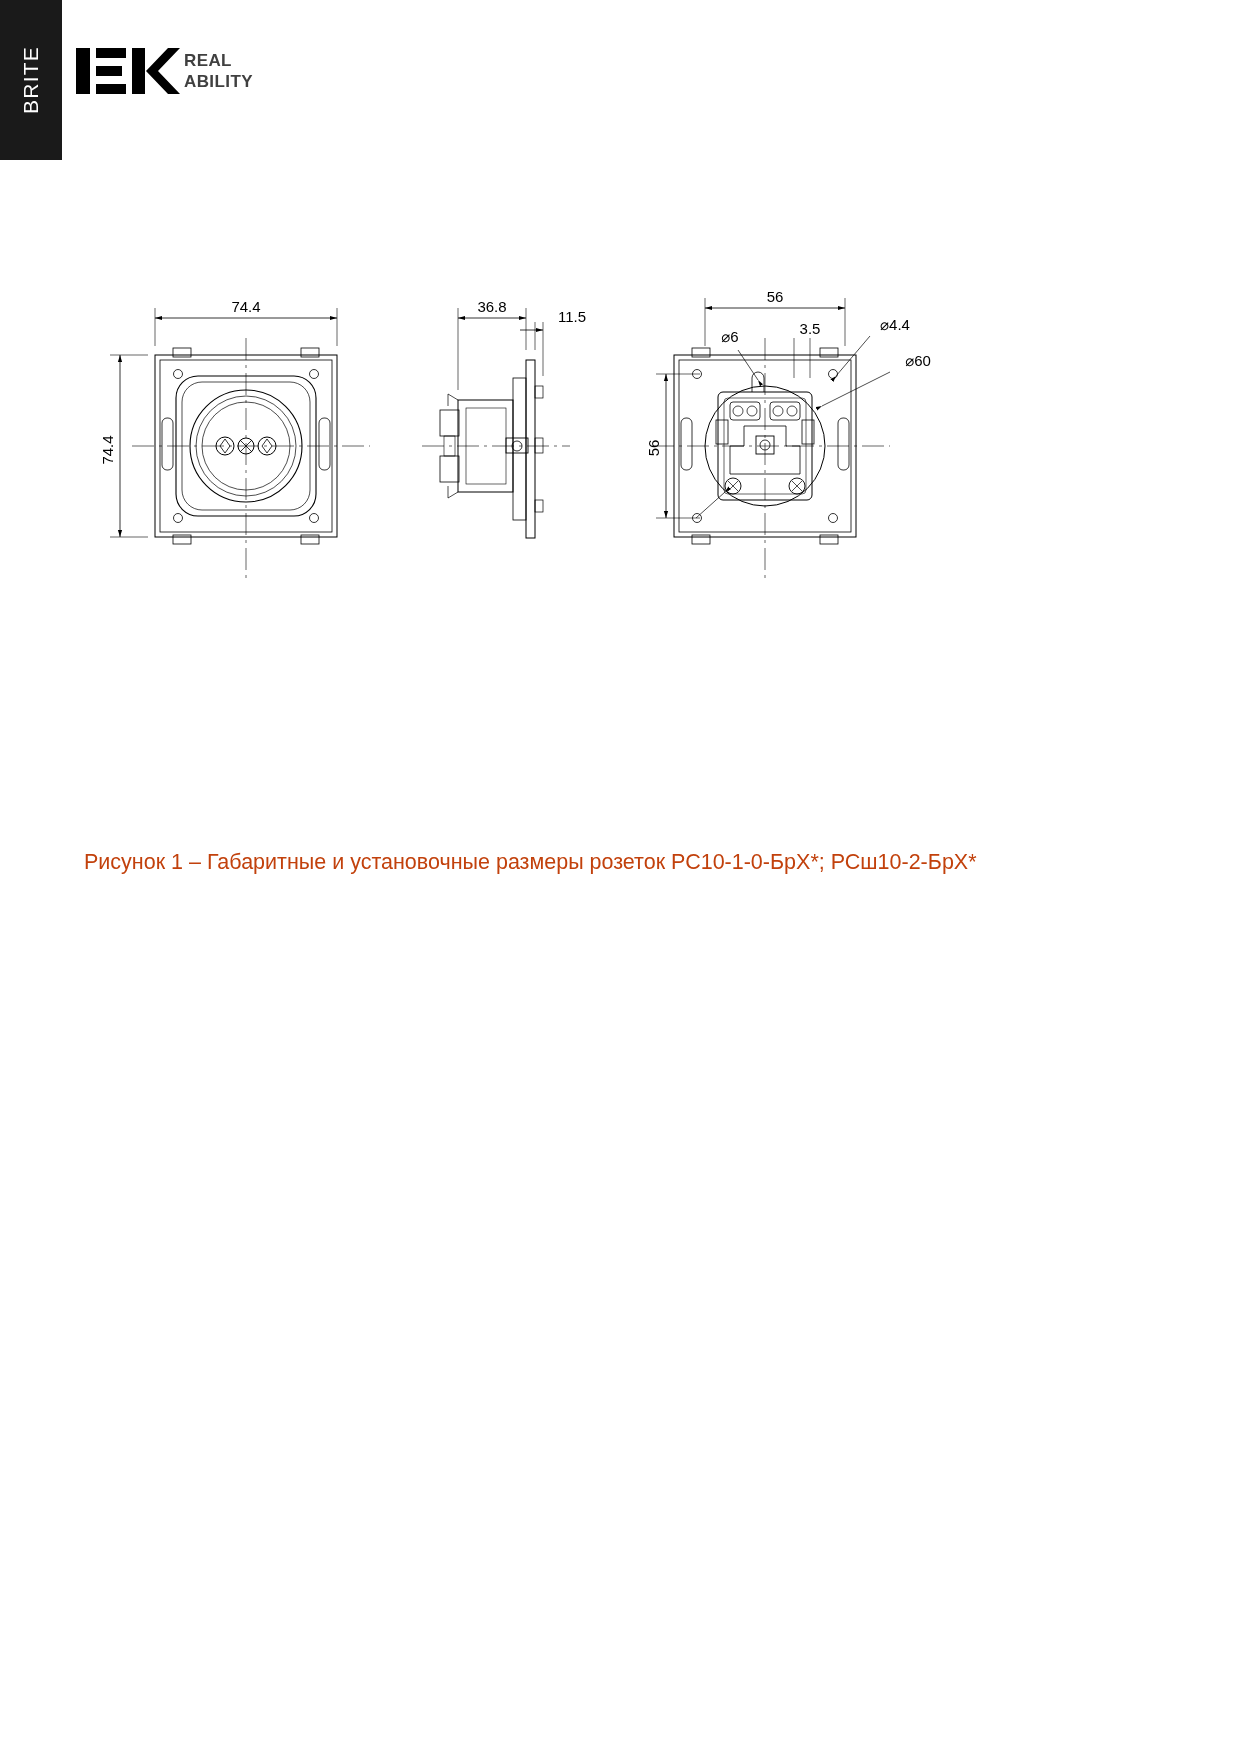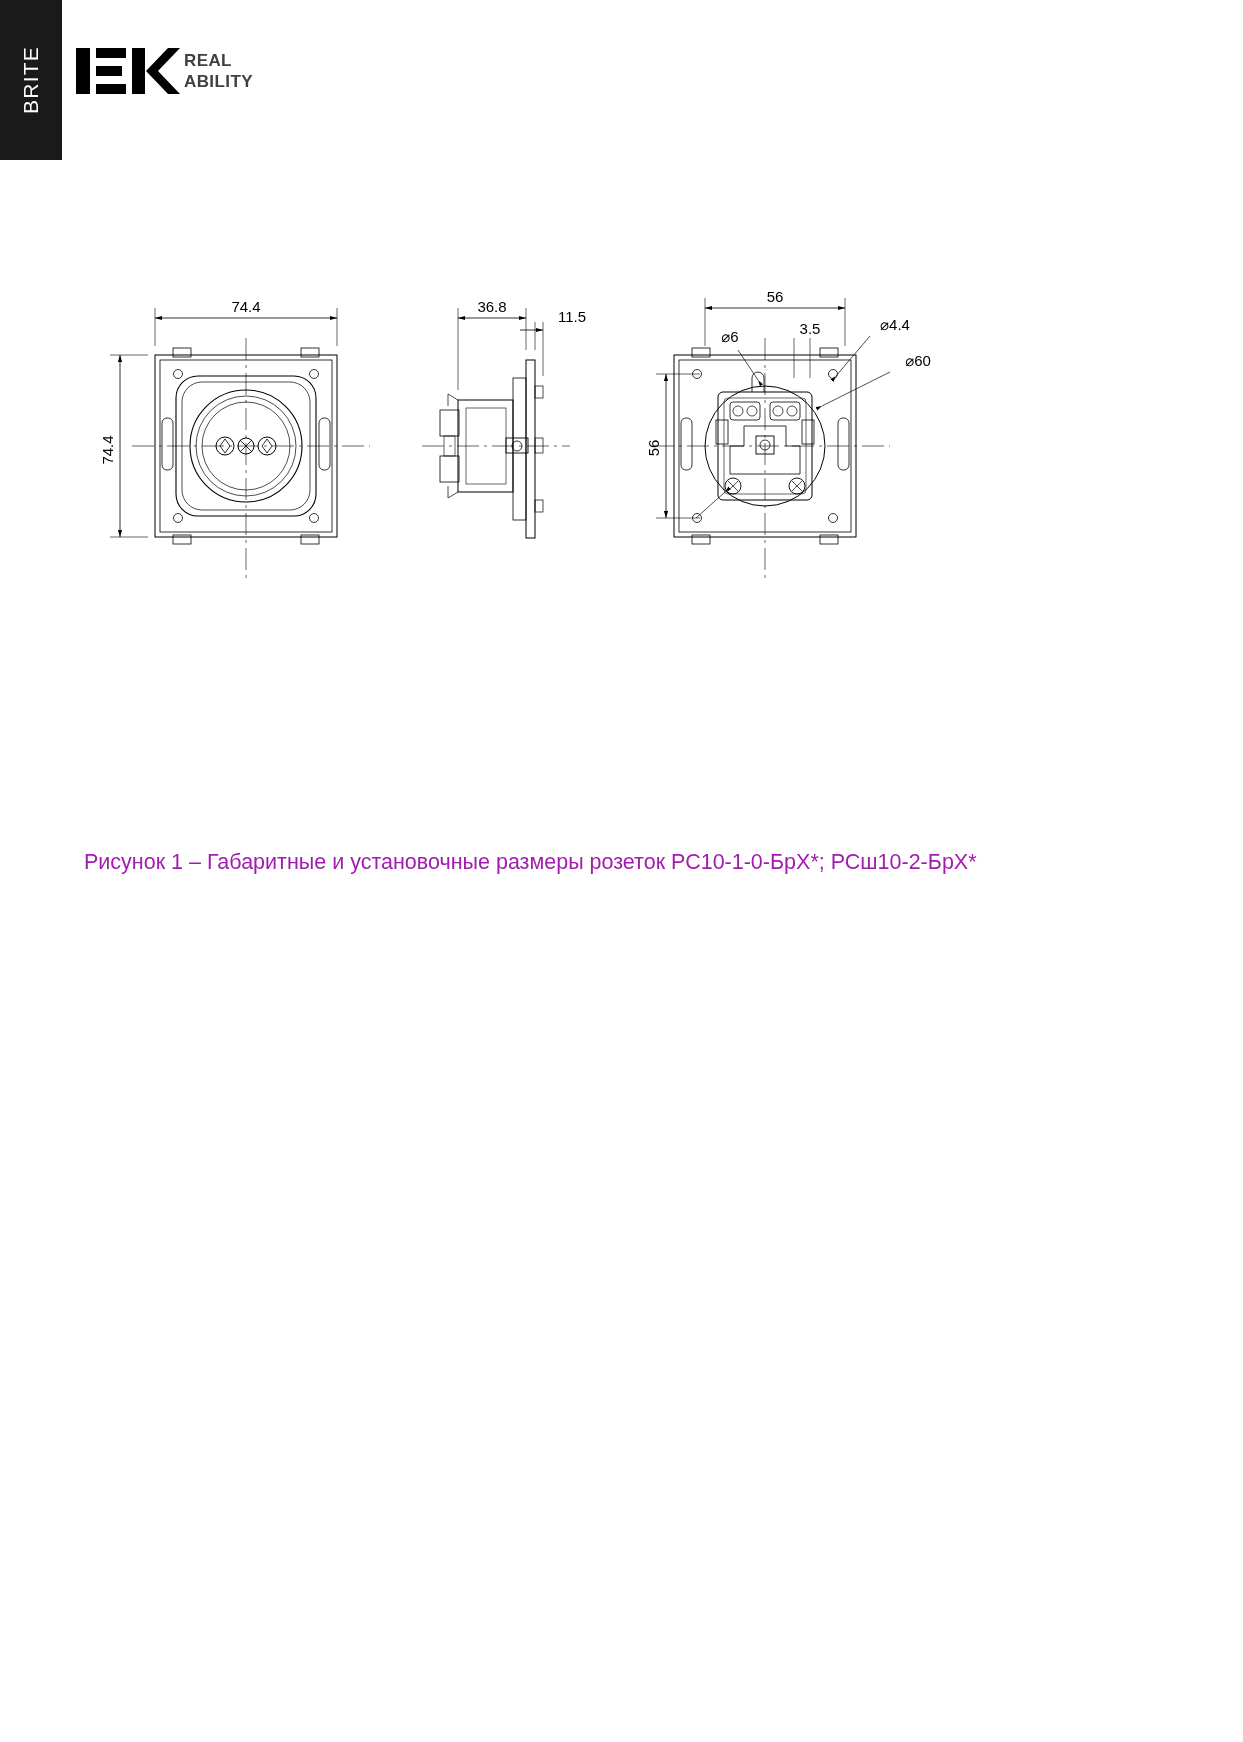--- a/index.html
+++ b/index.html
@@ -87,21 +87,21 @@
   }
 
   
   #figure-caption {
     position: absolute;
     left: 84px;
     top: 848px;
     width: 1070px;
     font-size: 21.5px;
     line-height: 28px;
-    color: #a21caf;
+    color: #c2410c;
     font-family: "Liberation Sans", sans-serif;
   }
 
   .dim-text {
     font-family: "Liberation Sans", sans-serif;
     font-size: 15px;
     fill: #000000;
   }
 </style>
 </head>

